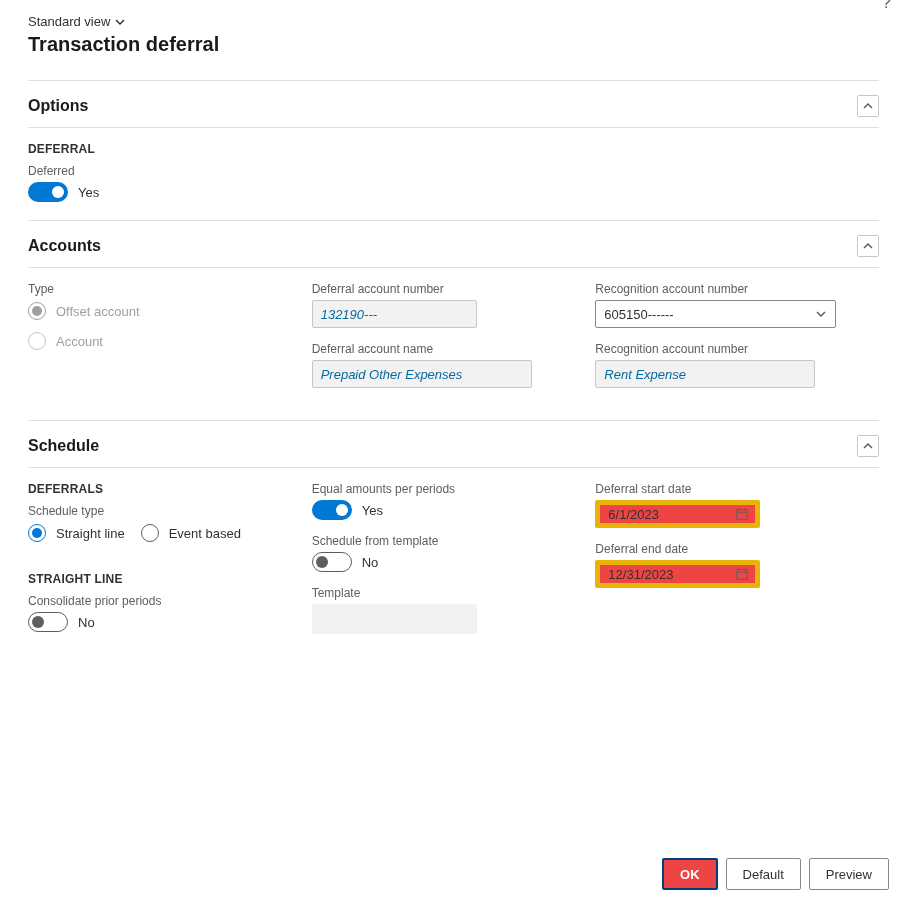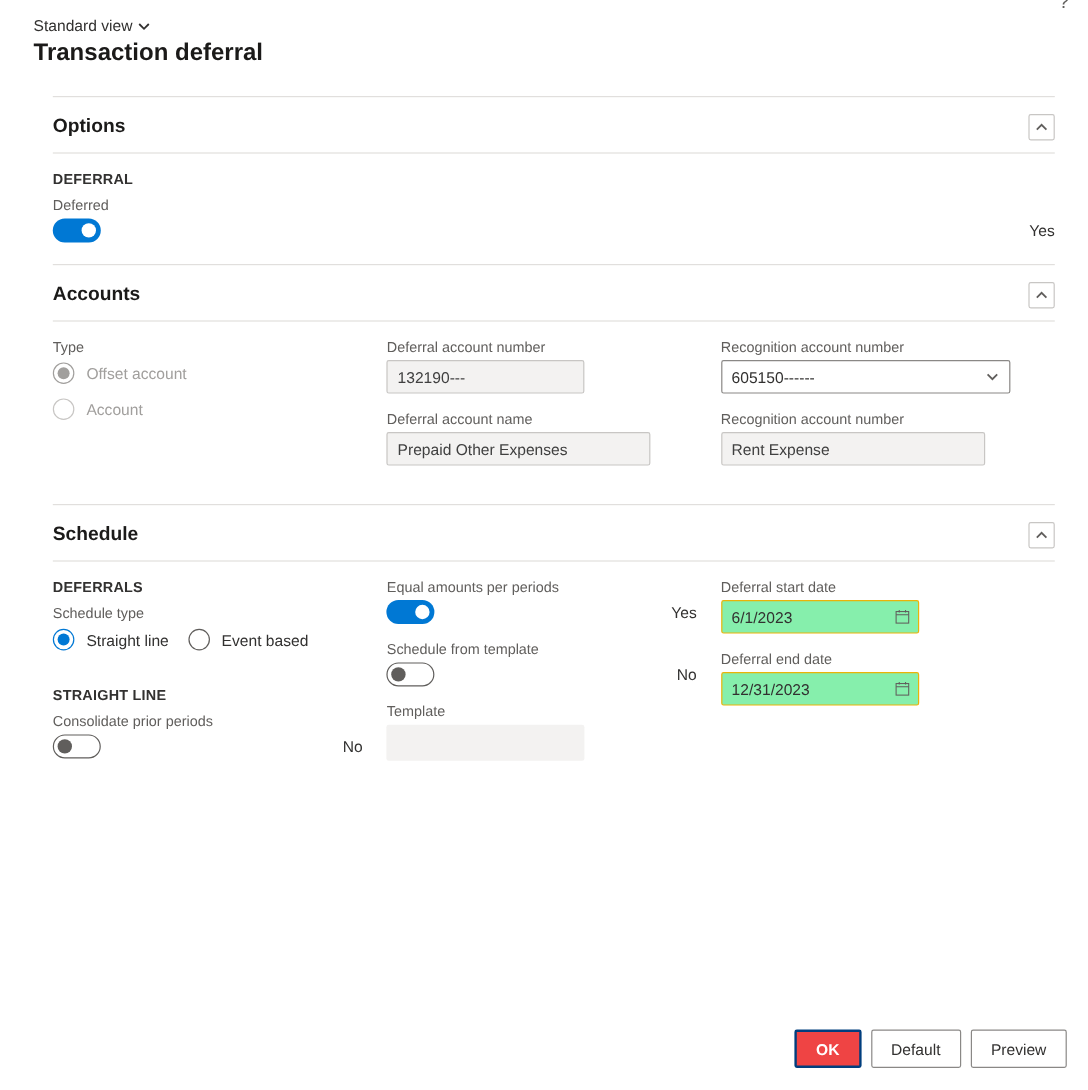--- a/index.html
+++ b/index.html
@@ -29,21 +29,21 @@
   margin-top: 4px;
 }
 .help-icon {
     position: absolute;
     top: -6px;
     right: 16px;
     font-size: 16px;
     color: #605e5c;
     cursor: pointer;
 }
-.content { padding: 0 28px; margin-left: 16px; }
+.content { padding: 0 28px; }
 .section {
   border-bottom: 1px solid #e1dfdd;
 }
 .section-header {
   display: flex;
   align-items: center;
   justify-content: space-between;
   padding: 14px 0 10px 0;
   cursor: pointer;
   border-bottom: 1px solid #e1dfdd;
@@ -78,21 +78,20 @@
   font-size: 12px;
   color: #605e5c;
   margin-bottom: 4px;
   display: block;
 }
 .toggle-row {
   display: flex;
   align-items: center;
   gap: 10px;
   margin-top: 2px;
-  justify-content: space-between;
 }
 .toggle {
   width: 40px;
   height: 20px;
   border-radius: 10px;
   position: relative;
   cursor: pointer;
   display: inline-block;
 }
 .toggle.on { background: #0078d4; }
@@ -146,46 +145,46 @@
   height: 28px;
   border: 1px solid #8a8886;
   border-radius: 2px;
   padding: 0 8px;
   font-size: 13px;
   width: 165px;
   display: flex;
   align-items: center;
   background: #fff;
 }
-.input-box.readonly { background: #f3f2f1; border-color: #c8c6c4; color: #404040; width: 220px;}
+.input-box.readonly { background: #f3f2f1; border-color: #c8c6c4; color: #0369a1; width: 220px; font-style: italic;}
 .input-box.readonly-plain { background: #f3f2f1; border: none; width:165px; height:30px}
 .select-box {
   height: 28px;
   border: 1px solid #8a8886;
   border-radius: 2px;
   padding: 0 8px;
   font-size: 13px;
   width: 241px;
   display: flex;
   align-items: center;
   justify-content: space-between;
   background: #fff;
   cursor: pointer;
 }
 .date-box {
   height: 28px;
-  border: 1px solid #eab308;
+  border: 5px solid #eab308;
   border-radius: 2px;
   padding: 0 6px 0 8px;
   font-size: 13px;
   width: 165px;
   display: flex;
   align-items: center;
   justify-content: space-between;
-  background: #86efac;
+  background: #ef4444;
 }
 .date-box svg { width:14px; height:14px; color:#605e5c;}
 .field-block { margin-bottom: 14px; }
 
 .radio-row-inline {
   display: flex;
   gap: 16px;
   align-items: center;
   margin-top: 6px;
 }

